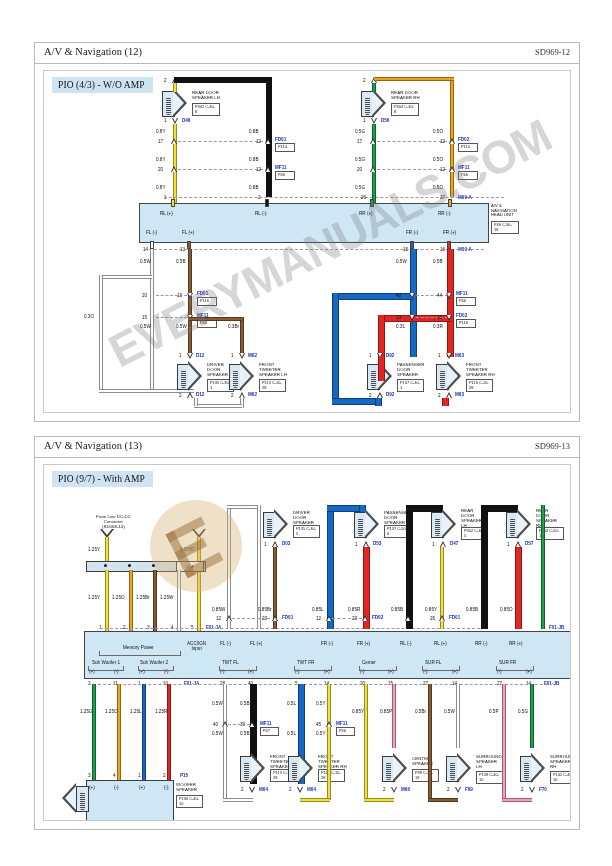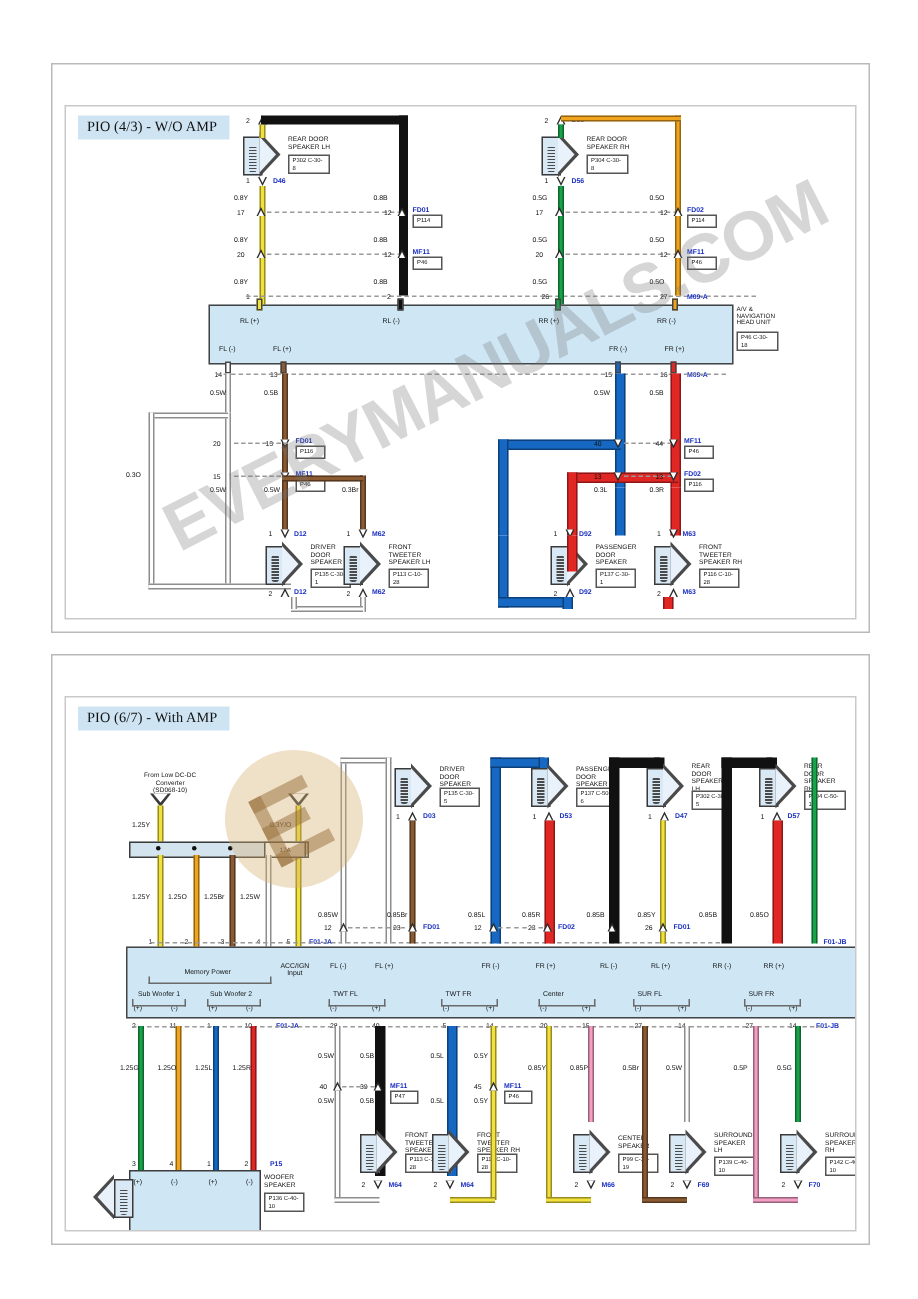--- a/index.html
+++ b/index.html
@@ -125,20 +125,24 @@
   .wm-e .ring{position:absolute;left:0;top:0;width:92px;height:92px;border-radius:50%;
         background:rgba(214,174,110,.38);}
   .wm-e .bar{position:absolute;background:rgba(150,110,55,.5);}
 </style>
 </head>
 <body>
 
 <div class="page">
 
   <div class="sheet" id="sheet-top">
+    <div class="sheet-head">
+      <div class="sheet-title">A/V &amp; Navigation (12)</div>
+      <div class="sheet-code">SD969-12</div>
+    </div>
 
     <div class="inner">
       <div class="pio-tag">PIO (4/3) - W/O AMP</div>
 
       <div class="chev" style="left:128px;top:6px;">
           <i></i>
         </div>
       <div class="lbl pin" style="left:120px;top:7px;">2</div>
       <div class="lbl cnum" style="left:138px;top:6px;">D46</div>
 
@@ -466,23 +470,27 @@
       <div class="wire v blu" style="left:288px;top:286px;width:7px;height:48px;"></div>
       <div class="wire h blu" style="left:288px;top:327px;width:50px;height:7px;"></div>
       <div class="wire v blu" style="left:331px;top:327px;width:7px;height:8px;"></div>
       <div class="wire v red" style="left:334px;top:286px;width:7px;height:24px;"></div>
       <div class="wire h red" style="left:334px;top:305px;width:66px;height:7px;opacity:0;"></div>
       <div class="wire v red" style="left:398px;top:327px;width:7px;height:8px;"></div>
     </div>
   </div>
 
   <div class="sheet" id="sheet-bot">
+    <div class="sheet-head">
+      <div class="sheet-title">A/V &amp; Navigation (13)</div>
+      <div class="sheet-code">SD969-13</div>
+    </div>
 
     <div class="inner">
-      <div class="pio-tag">PIO (6/7) - With AMP</div>
+      <div class="pio-tag">PIO (9/7) - With AMP</div>
 
       <div class="gndtri" style="left:56px;top:64px;"></div>
       <div class="gndtri-i" style="left:58px;top:64px;"></div>
       <div class="lbl nm" style="left:52px;top:50px;font-size:4.3px;color:#111;text-align:center;">From Low DC-DC
 Converter
 (SD068-10)</div>
 
       <div class="gndtri" style="left:148px;top:64px;"></div>
       <div class="gndtri-i" style="left:150px;top:64px;"></div>
 

